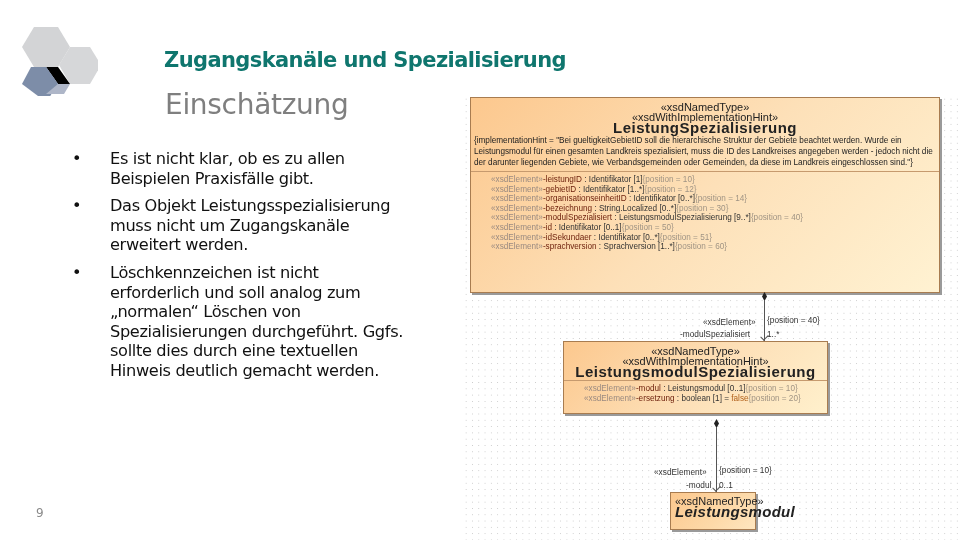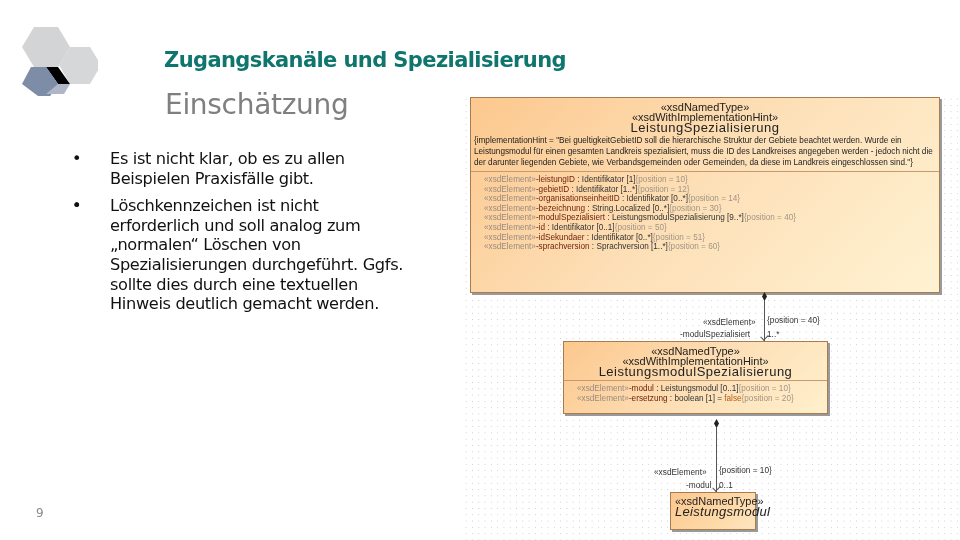--- a/index.html
+++ b/index.html
@@ -24,23 +24,23 @@
   
   .diagram { position: absolute; left: 463px; top: 96px; width: 497px; height: 444px;
     background-image:
       radial-gradient(circle, #c8c8c8 0.7px, transparent 0.8px);
     background-size: 6.3px 6.3px; }
 
   .uml { position: absolute; border: 1px solid #a87c50; font-family: "Liberation Sans", sans-serif;
     color: #222; box-shadow: 2px 2px 0 #9a9a9a; }
   .uml .head { text-align: center; }
   .uml .stereo { font-size: 11px; line-height: 10px; }
-  .uml .name { font-weight: normal; font-size: 13px; line-height: 12px; letter-spacing: 0.5px; }
+  .uml .name { font-weight: bold; font-size: 15px; line-height: 12px; letter-spacing: 0.5px; }
   .uml .hint { font-size: 8.2px; line-height: 11px; text-align: left; padding: 1px 3px 3px 3px; }
-  .uml .attrs { border-top: 1px solid #c69a6e; padding: 3px 13px; font-size: 8.2px; line-height: 9.6px; }
+  .uml .attrs { border-top: 1px solid #c69a6e; padding: 3px 20px; font-size: 8.2px; line-height: 9.6px; }
   .uml .attr { white-space: nowrap; }
   .st { color: #9a8a80; }
   .nm { color: #6b1e0a; }
   .ty { color: #333; }
   .tg { color: #a09484; }
   .kw { color: #b0601a; }
 
   .box1 { left: 470px; top: 97px; width: 470px; height: 196px;
     background: linear-gradient(135deg, #fcc88e 0%, #fde0b8 50%, #fff2d2 100%); }
   .box2 { left: 563px; top: 341px; width: 265px; height: 73px;
@@ -66,21 +66,21 @@
   <polygon points="26,49 38,66 26,84" fill="#7d8da8"></polygon>
   <polygon points="38,66 50,66 44,76 26,76" fill="#aeb6c8"></polygon>
   <polygon points="11,49 26,49 38,66 50,66 38,84 14,84 2,66" fill="none"></polygon>
 </svg>
 
 <div class="title">Zugangskanäle und Spezialisierung</div>
 <div class="subtitle">Einschätzung</div>
 
 <ul class="bullets">
   <li><span class="dot">•</span><span>Es ist nicht klar, ob es zu allen Beispielen Praxisfälle gibt.</span></li>
-  <li><span class="dot">•</span></li>
+  <li><span class="dot">•</span><span>Das Objekt Leistungsspezialisierung muss nicht um Zugangskanäle erweitert werden.</span></li>
   <li><span class="dot">•</span><span>Löschkennzeichen ist nicht erforderlich und soll analog zum „normalen“ Löschen von Spezialisierungen durchgeführt. Ggfs. sollte dies durch eine textuellen Hinweis deutlich gemacht werden.</span></li>
 </ul>
 
 <div class="page-num">9</div>
 
 <div class="diagram"></div>
 
 <div class="uml box1">
   <div class="head" style="padding-top:4px;">
     <div class="stereo">«xsdNamedType»</div>

